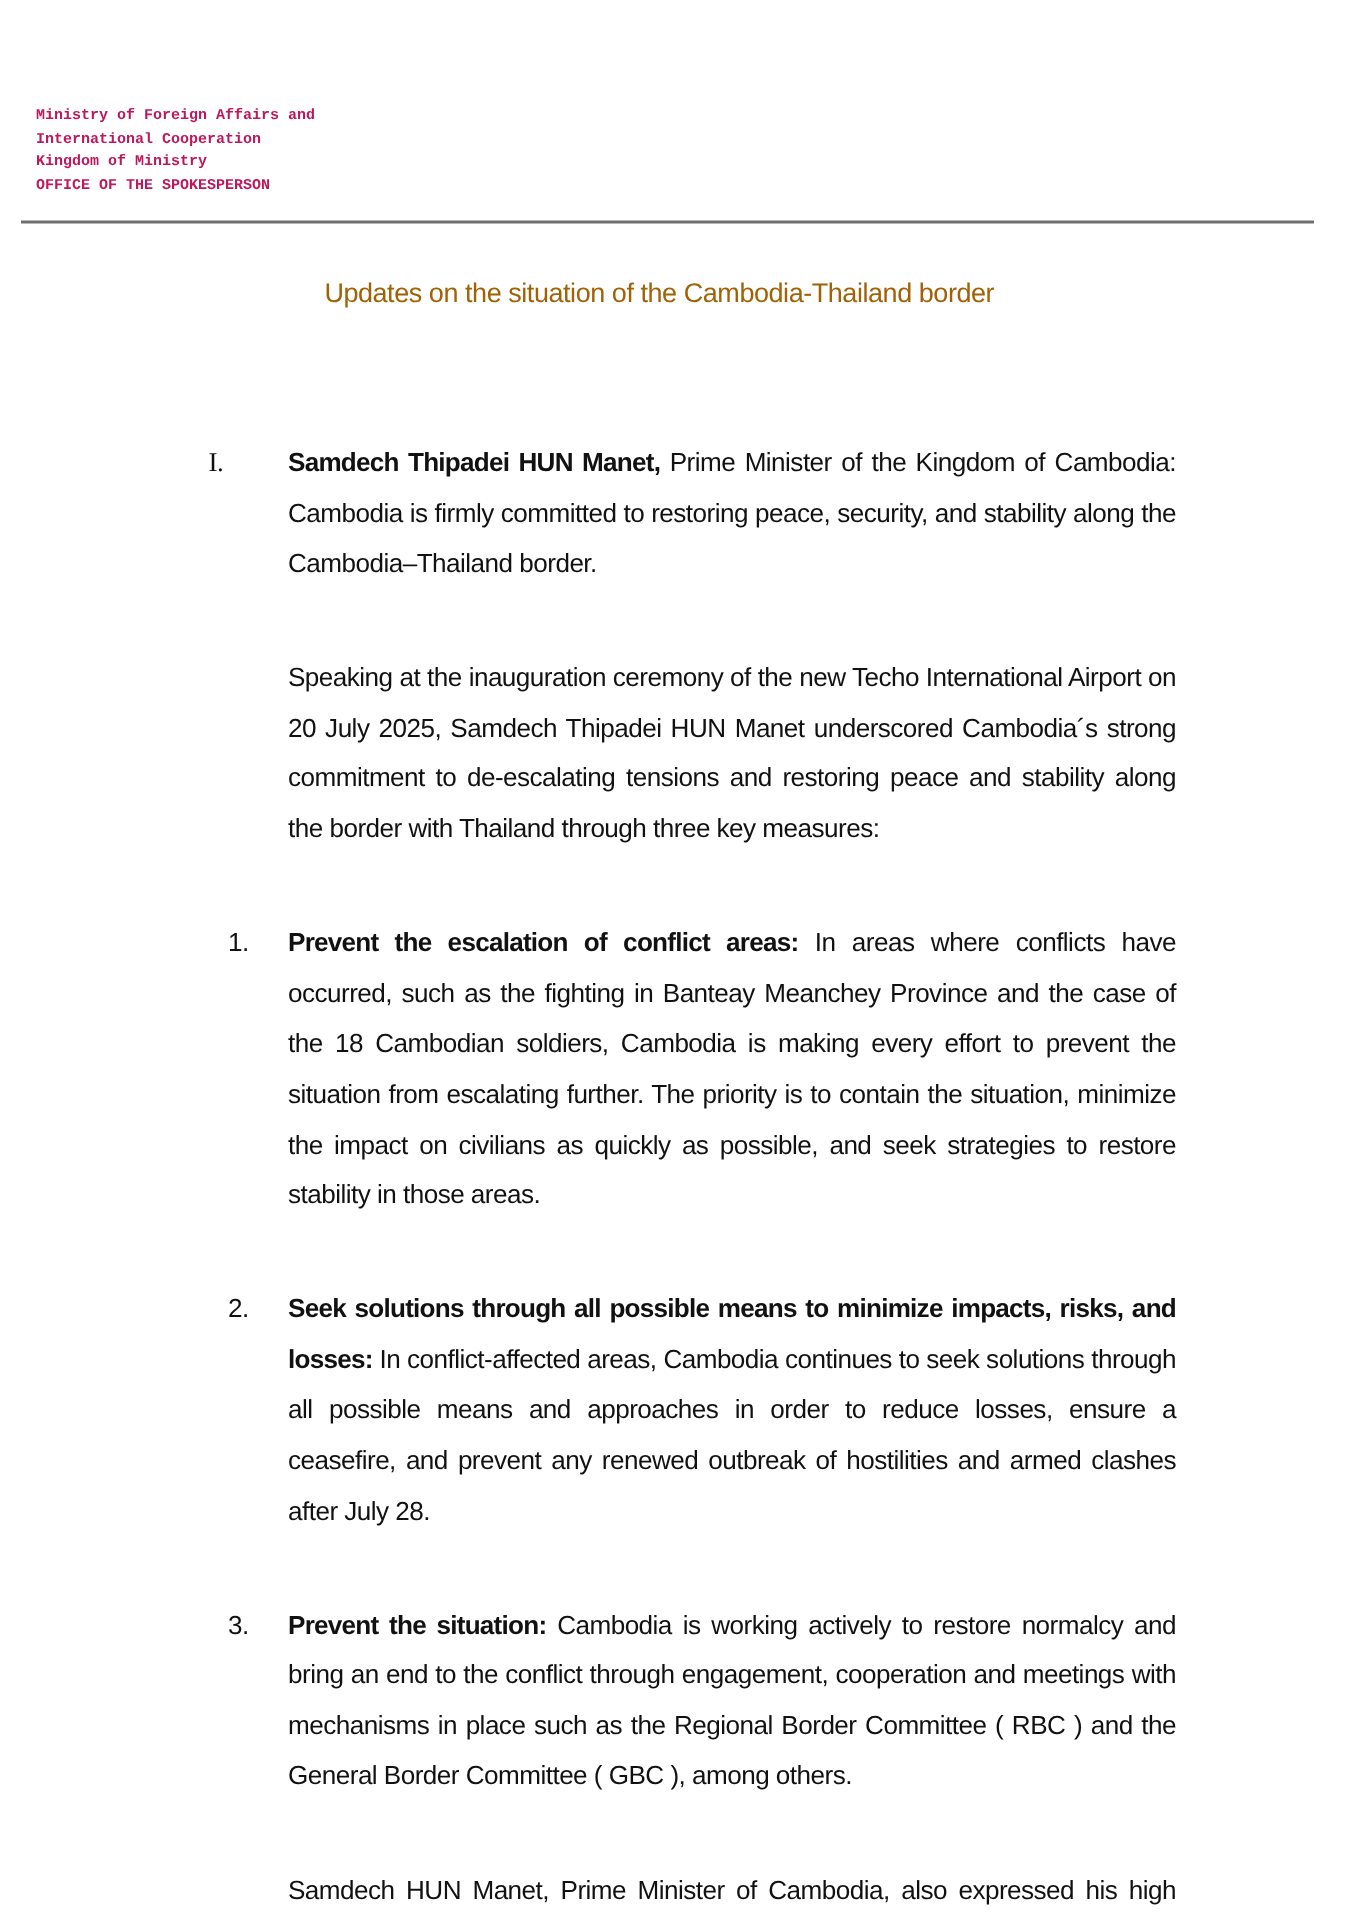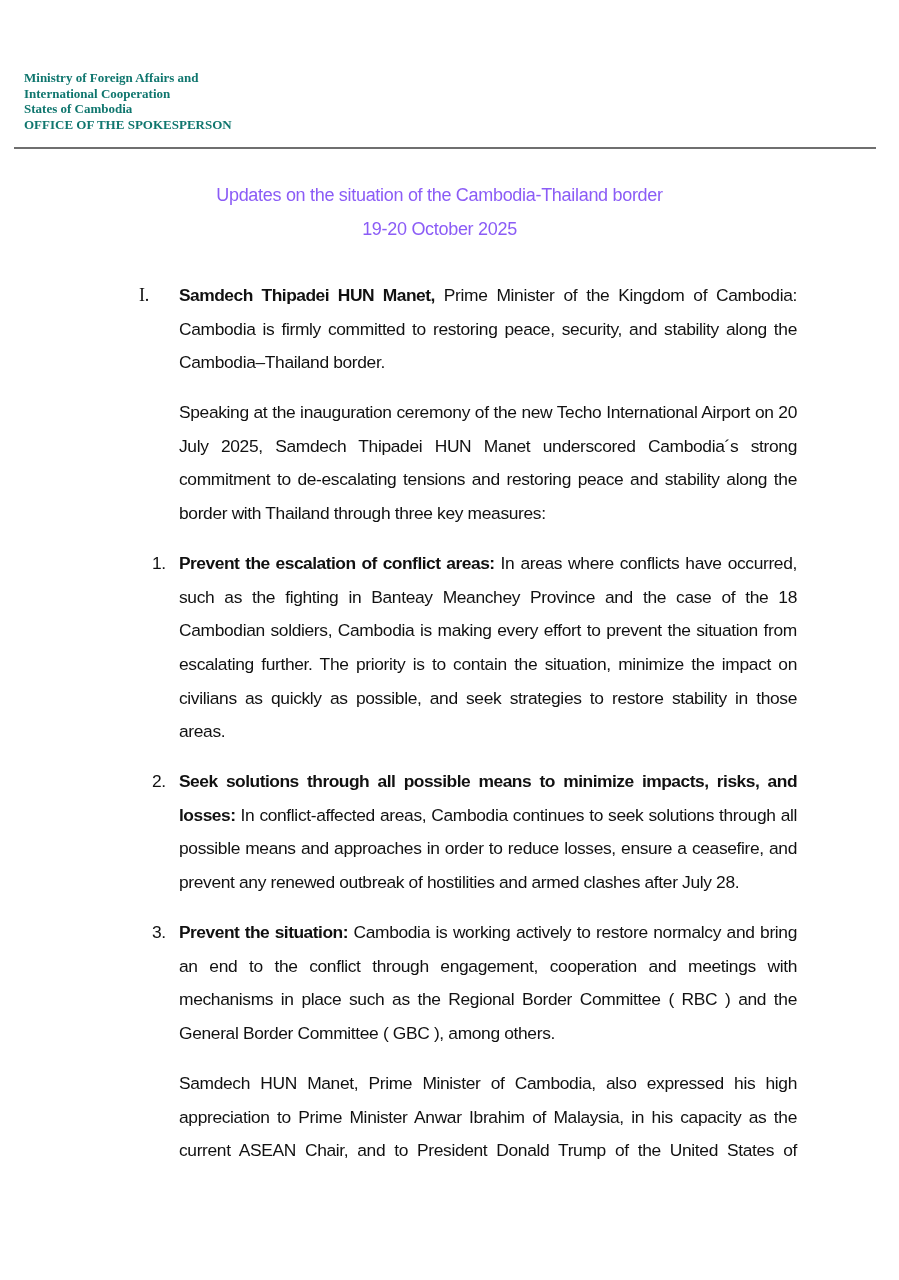--- a/index.html
+++ b/index.html
@@ -11,25 +11,25 @@
       width: 899px;
       height: 1280px;
       position: relative;
       overflow: hidden;
       color: #111111;
     }
     .letterhead {
       position: absolute;
       left: 24px;
       top: 70px;
-      font-family: Liberation Serif, serif;
+      font-family: Liberation Mono, monospace;
       font-weight: bold;
-      font-size: 13px;
+      font-size: 10px;
       line-height: 15.5px;
-      color: #0f766e;
+      color: #be185d;
     }
     .letterhead div { white-space: nowrap; }
     .rule {
       position: absolute;
       left: 14px;
       top: 147px;
       width: 862px;
       height: 0;
       border-top: 2px solid #6f6f6f;
     }
@@ -67,41 +67,40 @@
       font-family: "Liberation Serif", "DejaVu Serif", serif;
       font-size: 18px;
     }
     .num {
       position: absolute;
       left: -27px;
       top: 0;
     }
     .para {
       text-align: justify;
-      margin: 0;
+      margin: 13px;
     }
     .gap { height: 16.5px; }
     b { font-weight: bold; letter-spacing: -0.5px; }
     .item { position: relative; }
   </style>
 </head>
 <body>
 
 <div class="letterhead">
   <div>Ministry of Foreign Affairs and</div>
   <div>International Cooperation</div>
-  <div>States of Cambodia</div>
+  <div>Kingdom of Ministry</div>
   <div>OFFICE OF THE SPOKESPERSON</div>
 </div>
 
 <div class="rule"></div>
 
-<div class="title-block" style="color: #8b5cf6;">
+<div class="title-block" style="color: #a16207;">
   <div>Updates on the situation of the Cambodia-Thailand border</div>
-  <div>19-20 October 2025</div>
 </div>
 
 <div class="content">
   <div class="section">
     <span class="marker">I.</span>
     <p class="para"><b>Samdech Thipadei HUN Manet,</b><span> Prime Minister of the Kingdom of Cambodia: Cambodia is firmly committed to restoring peace, security, and stability along the Cambodia–Thailand border.</span></p>
 
     <div class="gap"></div>
 
     <p class="para">Speaking at the inauguration ceremony of the new Techo International Airport on 20 July 2025, Samdech Thipadei HUN Manet underscored Cambodia´s strong commitment to de-escalating tensions and restoring peace and stability along the border with Thailand through three key measures:</p>

